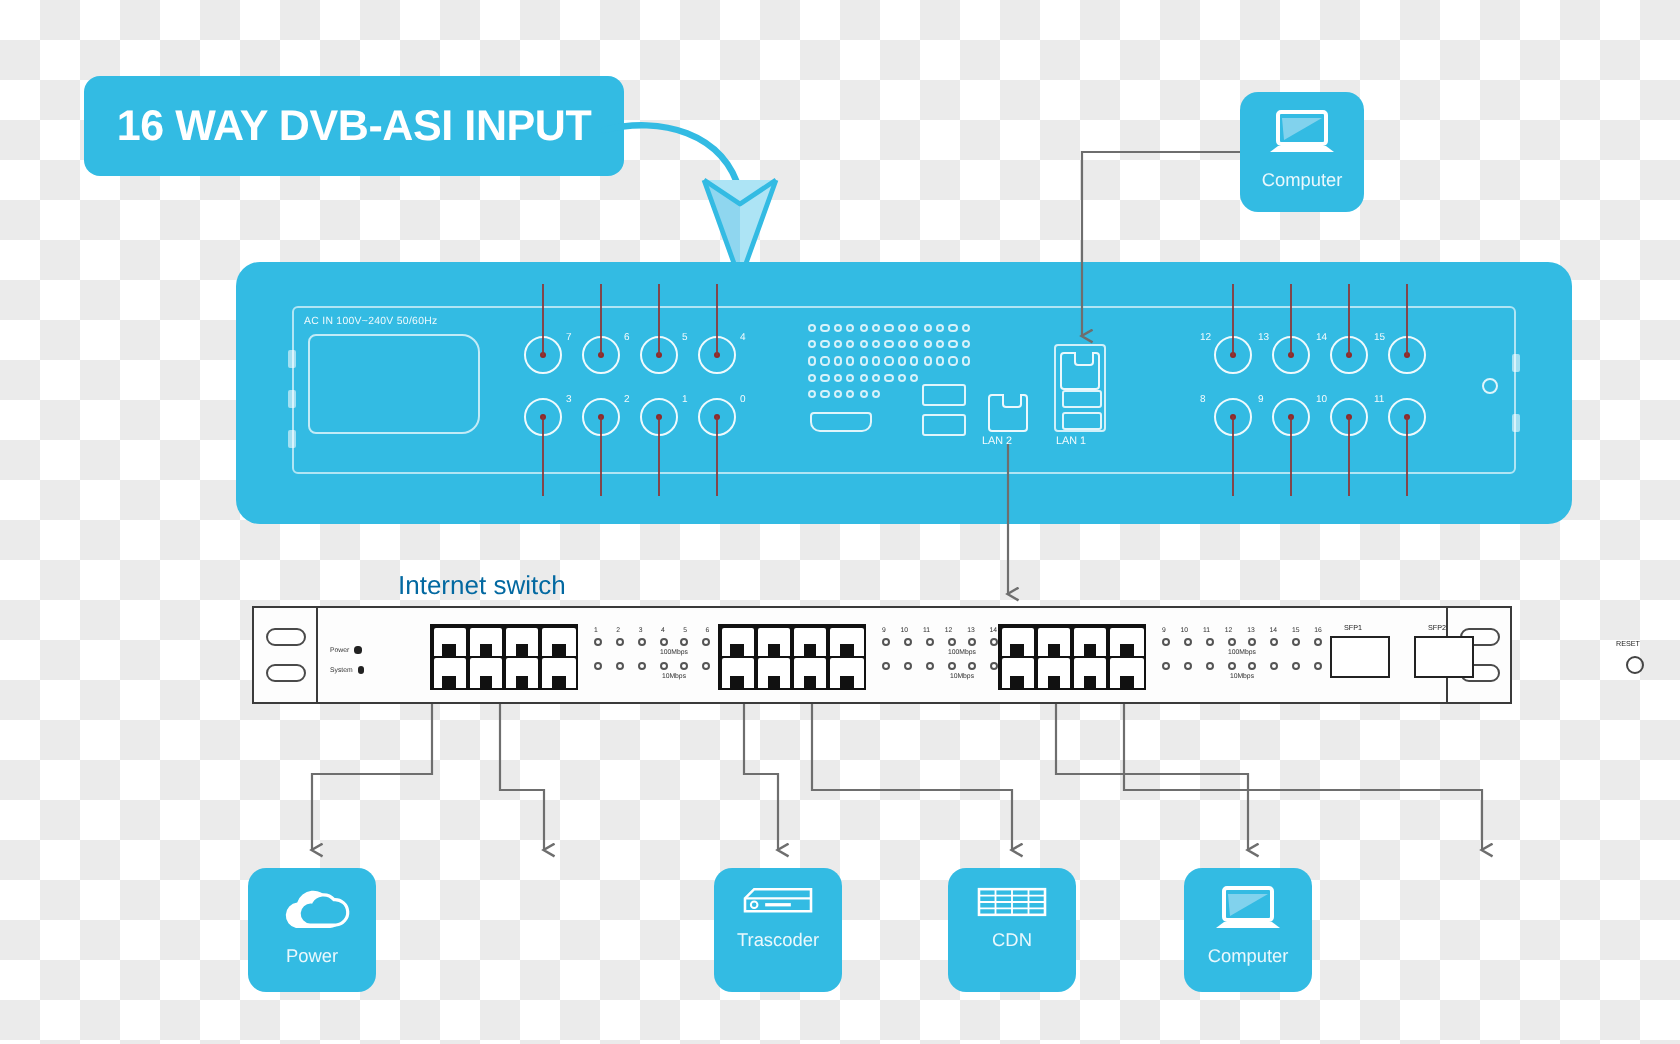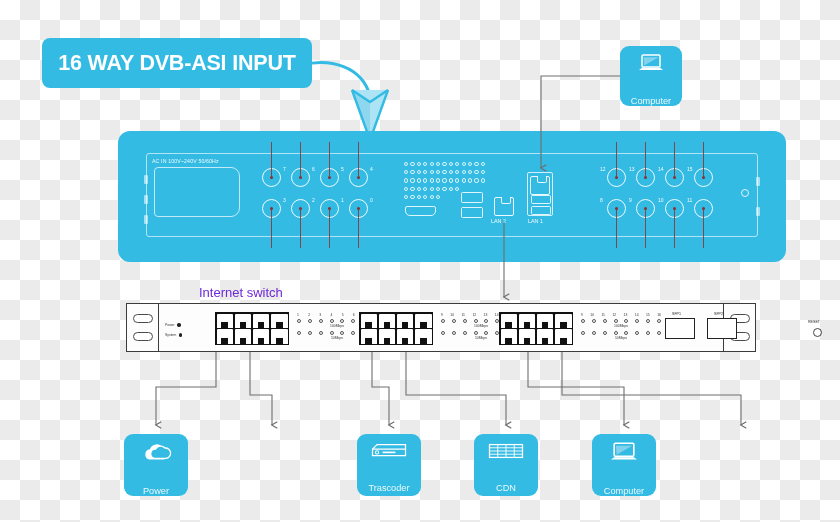--- a/index.html
+++ b/index.html
@@ -32,21 +32,21 @@
   .tile {
     position: absolute; width: 64px; height: 62px;
     background: #33bbe3; border-radius: 9px;
     display: flex; flex-direction: column;
     align-items: center; justify-content: flex-start;
     padding-top: 6px;
   }
   .tile-icon { width: 40px; height: 30px; display: block; }
   .tile-label {
     color: #eaf8fd; font-size: 9.2px; line-height: 10.5px;
-    text-align: center; margin-top: 21px; width: 100%;
+    text-align: center; margin-top: 3px; width: 100%;
   }
   .tile-label.two { line-height: 10px; }
 
   
   #tile-computer-top { left: 620px; top: 46px; width: 62px; height: 60px; }
 
   
   #tile-cloud      { left: 124px; top: 434px; }
   #tile-iptv       { left: 240px; top: 434px; }
   #tile-trascoder  { left: 357px; top: 434px; }
@@ -151,21 +151,21 @@
     width: 8px; height: 8px;
     border: 1.3px solid rgba(255,255,255,.85); border-radius: 50%;
   }
 
   
   #banner-arrow { position: absolute; left: 300px; top: 48px; }
 
   
   .switch-title {
     position: absolute; left: 199px; top: 285px;
-    font-size: 13px; color: #6d28d9;
+    font-size: 13px; color: #0369a1;
   }
   .switch {
     position: absolute; left: 126px; top: 303px;
     width: 630px; height: 49px;
     background: #fdfdfd; border: 1.4px solid #3b3b3b;
   }
   .switch-ear {
     position: absolute; top: 0; width: 32px; height: 100%;
     border-right: 1.4px solid #3b3b3b;
     display: flex; flex-direction: column;

